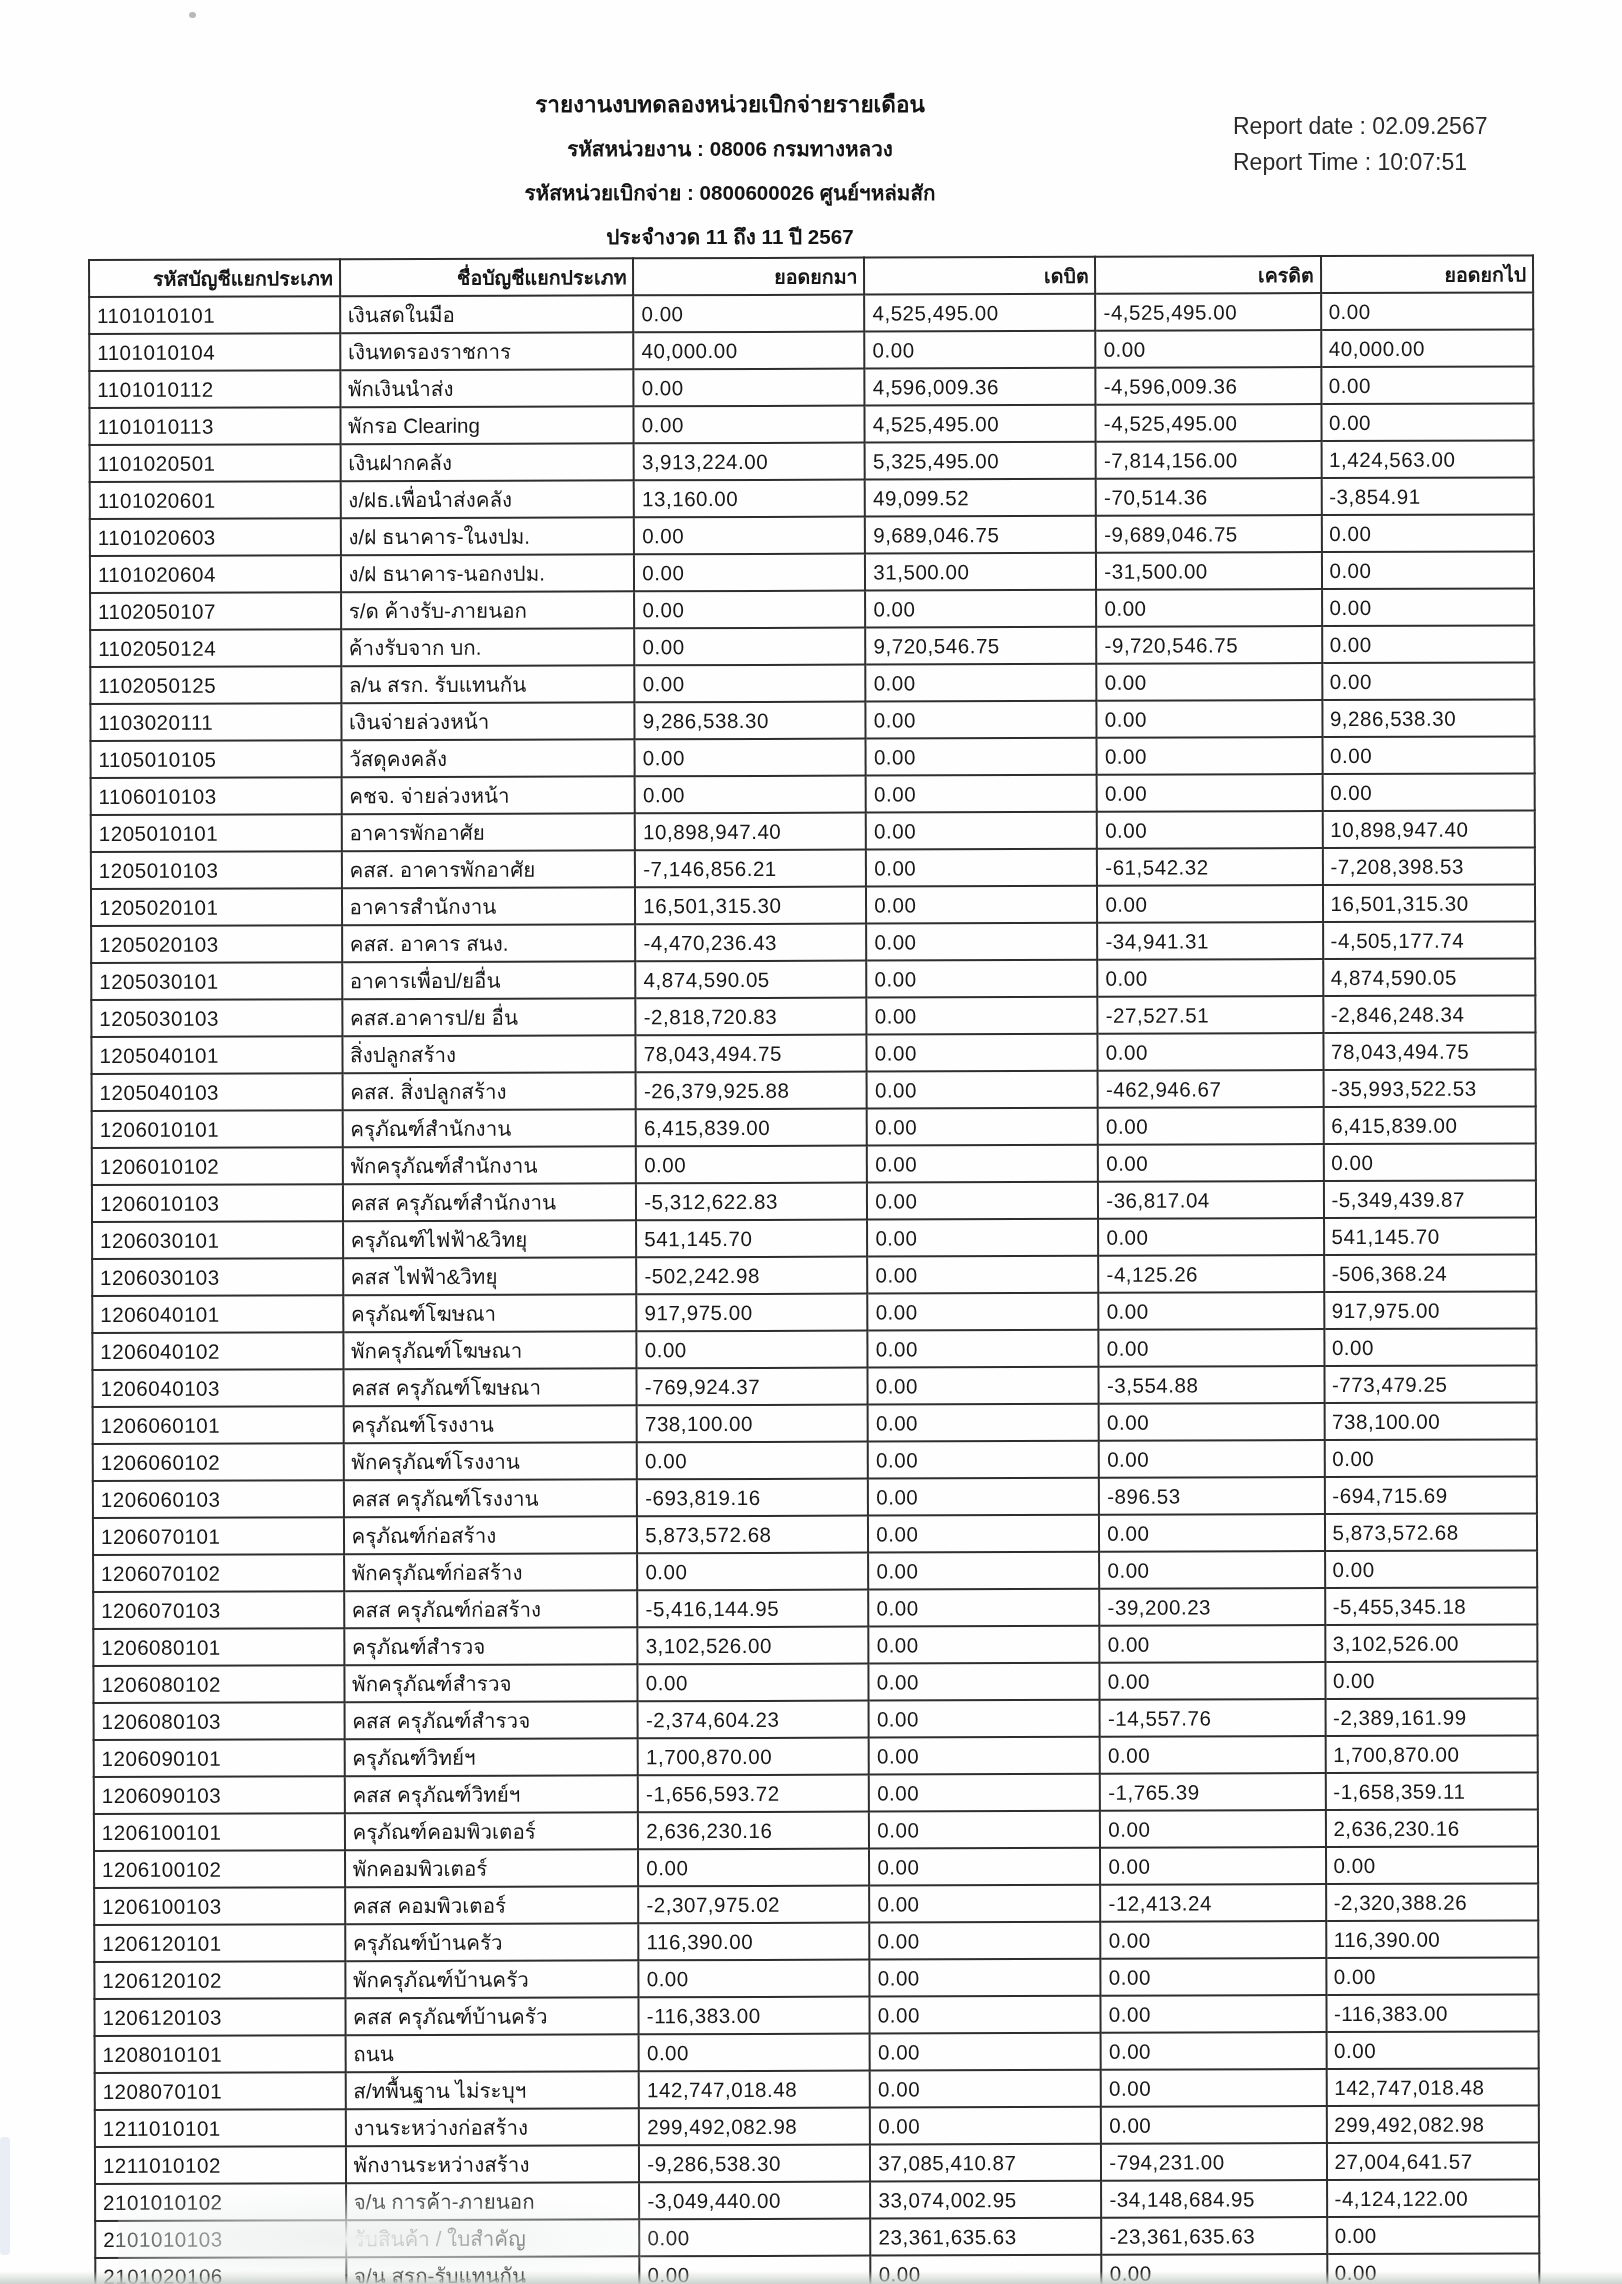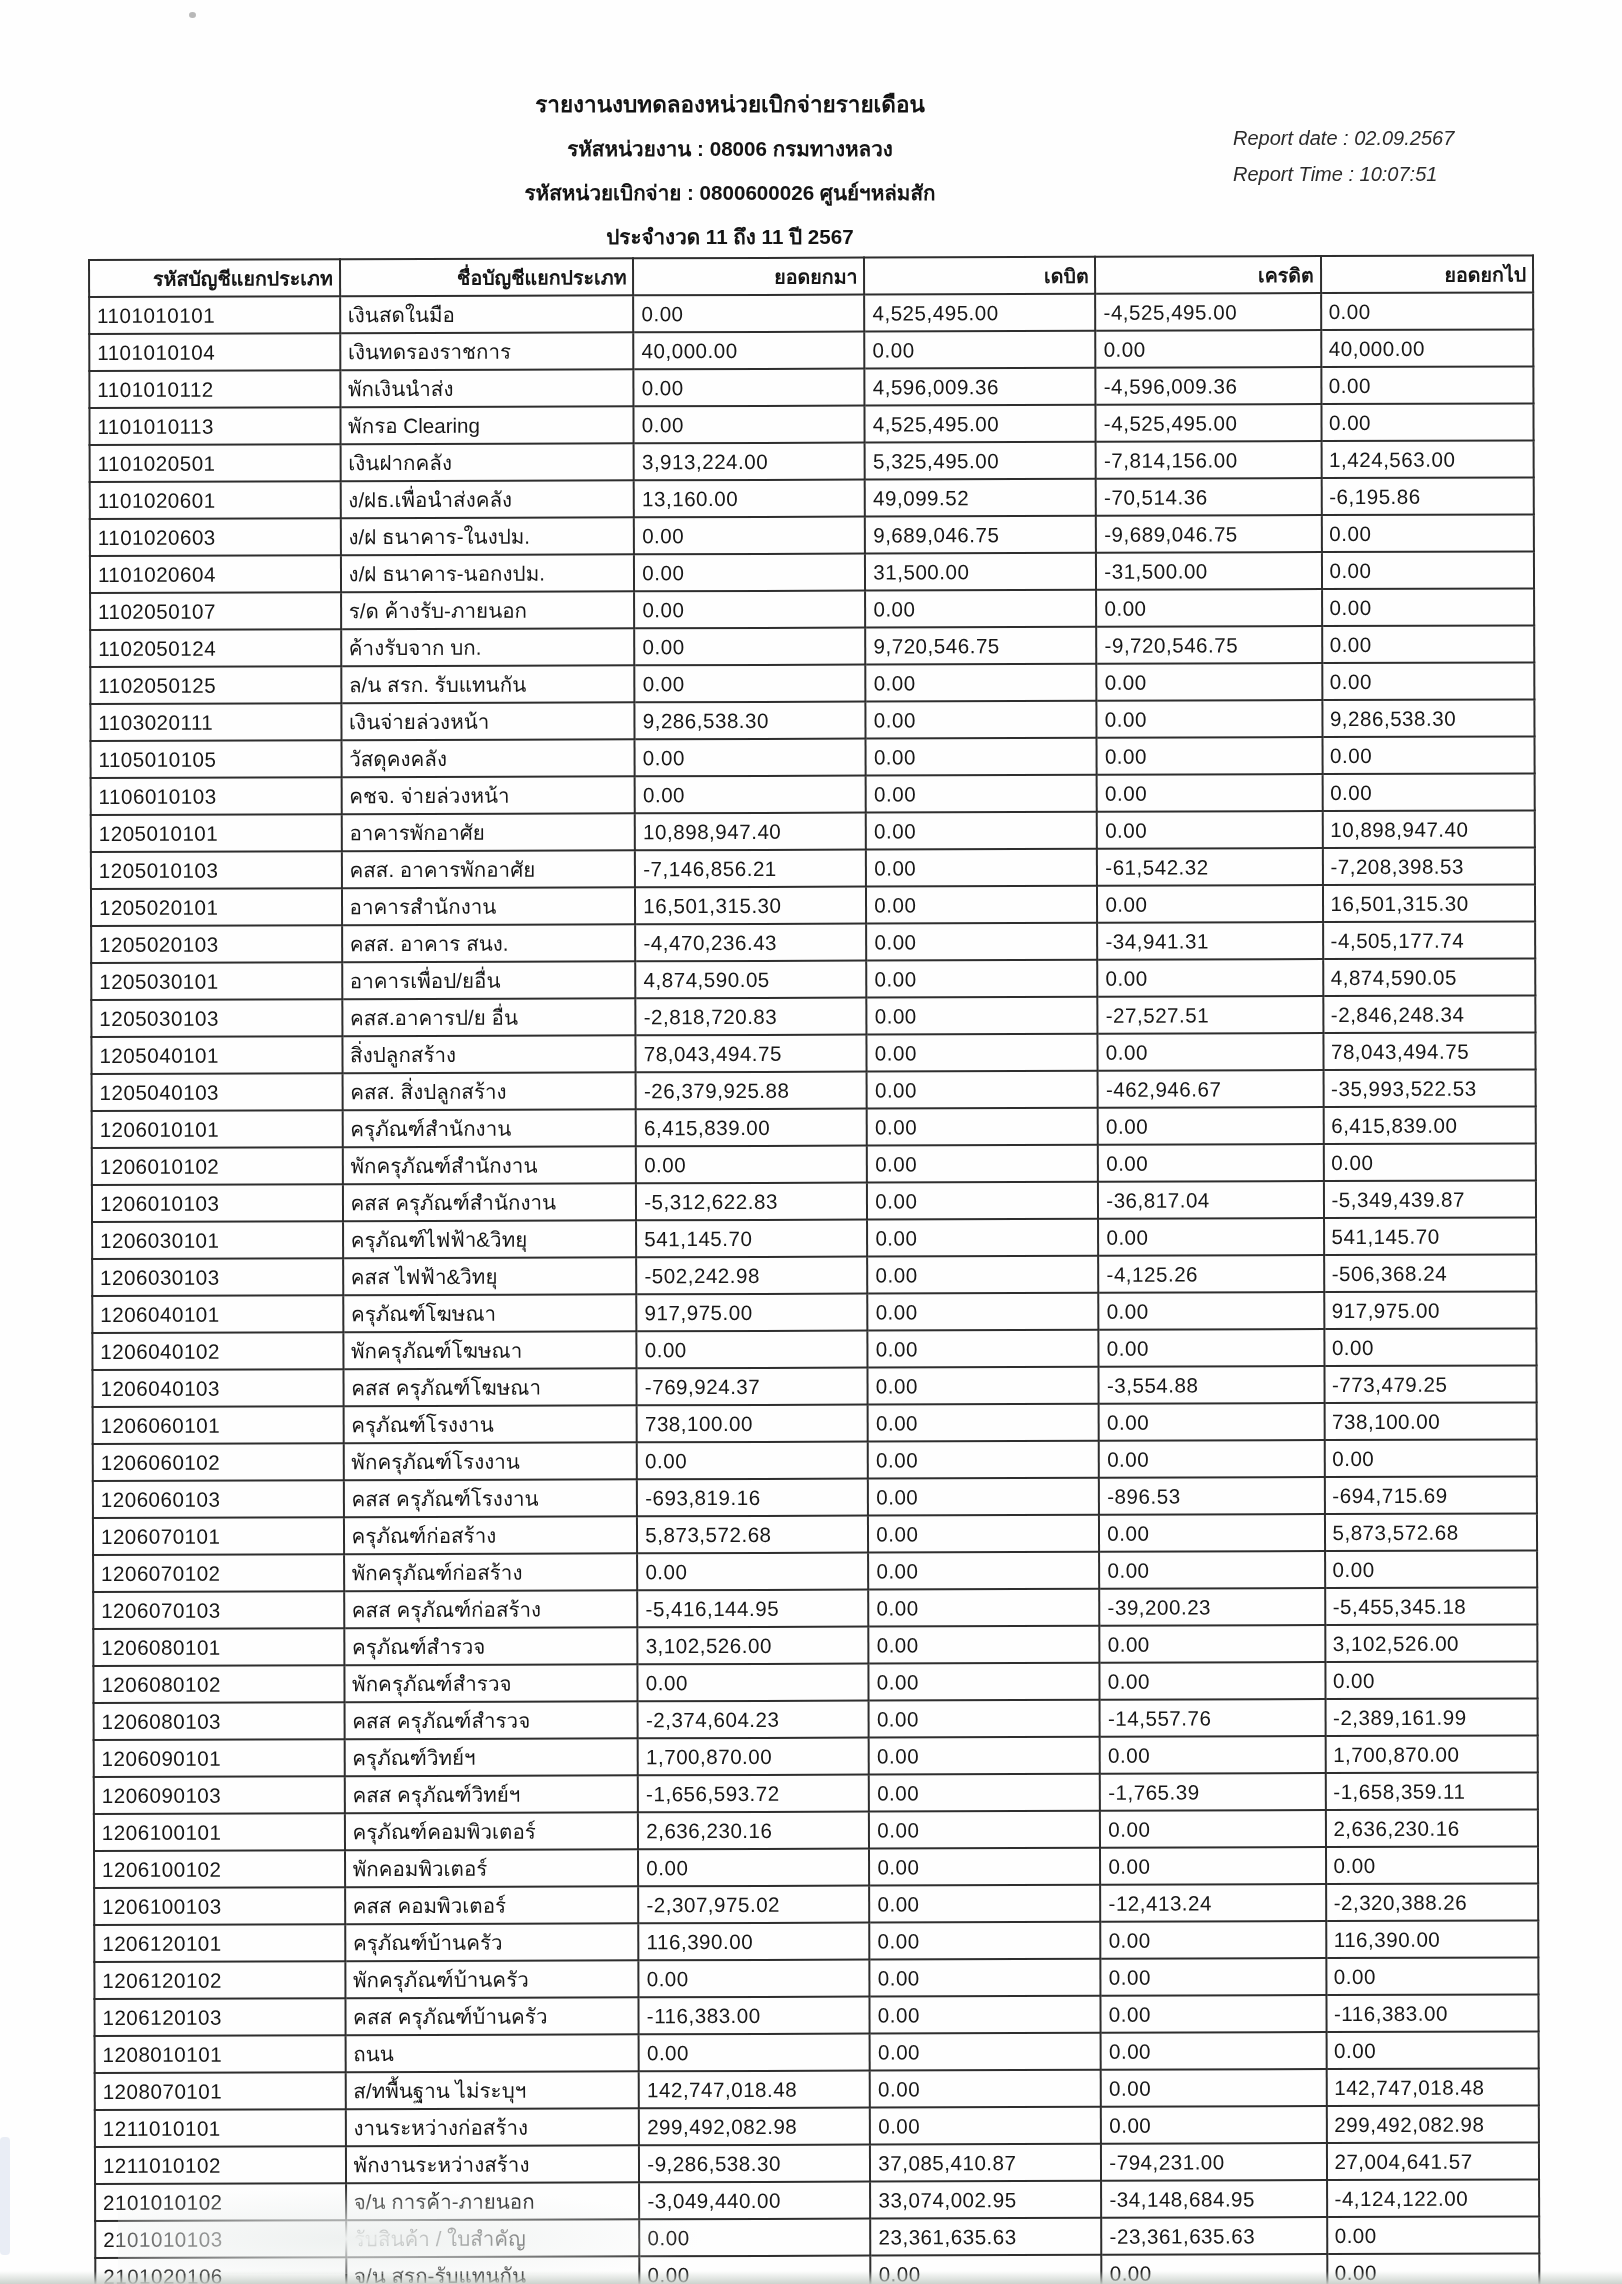--- a/index.html
+++ b/index.html
@@ -10,21 +10,21 @@
     background:#fefefe;
     overflow:hidden;
     font-family:"Liberation Sans","DejaVu Sans",sans-serif;
     color:#1c1c1c;
   }
   
   .hdr-left{position:absolute;left:61px;top:135px;font-size:16.7px;color:#2a2a2a;line-height:39px;}
   .hdr-center{position:absolute;left:431px;top:86px;width:598px;text-align:center;color:#141414;}
   .hdr-center .title{font-size:22.5px;font-weight:bold;margin-bottom:10px;}
   .hdr-center .sub{font-size:20.6px;font-weight:600;margin-bottom:10.8px;}
-  .hdr-right{position:absolute;left:1233px;top:120px;font-size:20px;color:#2a2a2a;line-height:36px;font-style:italic;}
+  .hdr-right{position:absolute;left:1233px;top:108px;font-size:23px;color:#2a2a2a;line-height:36px;}
   
   .tbl-wrap{
     position:absolute;left:88px;top:259px;width:1446px;
     transform:rotate(-0.18deg);
     transform-origin:0 0;
   }
   table.tb{
     width:100%;
     border-collapse:collapse;
     table-layout:fixed;
@@ -147,21 +147,21 @@
             <td class="num">5,325,495.00</td>
             <td class="num">-7,814,156.00</td>
             <td class="num">1,424,563.00</td>
           </tr>
           <tr>
             <td class="code">1101020601</td>
             <td class="name">ง/ฝธ.เพื่อนำส่งคลัง</td>
             <td class="num">13,160.00</td>
             <td class="num">49,099.52</td>
             <td class="num">-70,514.36</td>
-            <td class="num">-6,195.86</td>
+            <td class="num">-3,854.91</td>
           </tr>
           <tr>
             <td class="code">1101020603</td>
             <td class="name">ง/ฝ ธนาคาร-ในงปม.</td>
             <td class="num">0.00</td>
             <td class="num">9,689,046.75</td>
             <td class="num">-9,689,046.75</td>
             <td class="num">0.00</td>
           </tr>
           <tr>

